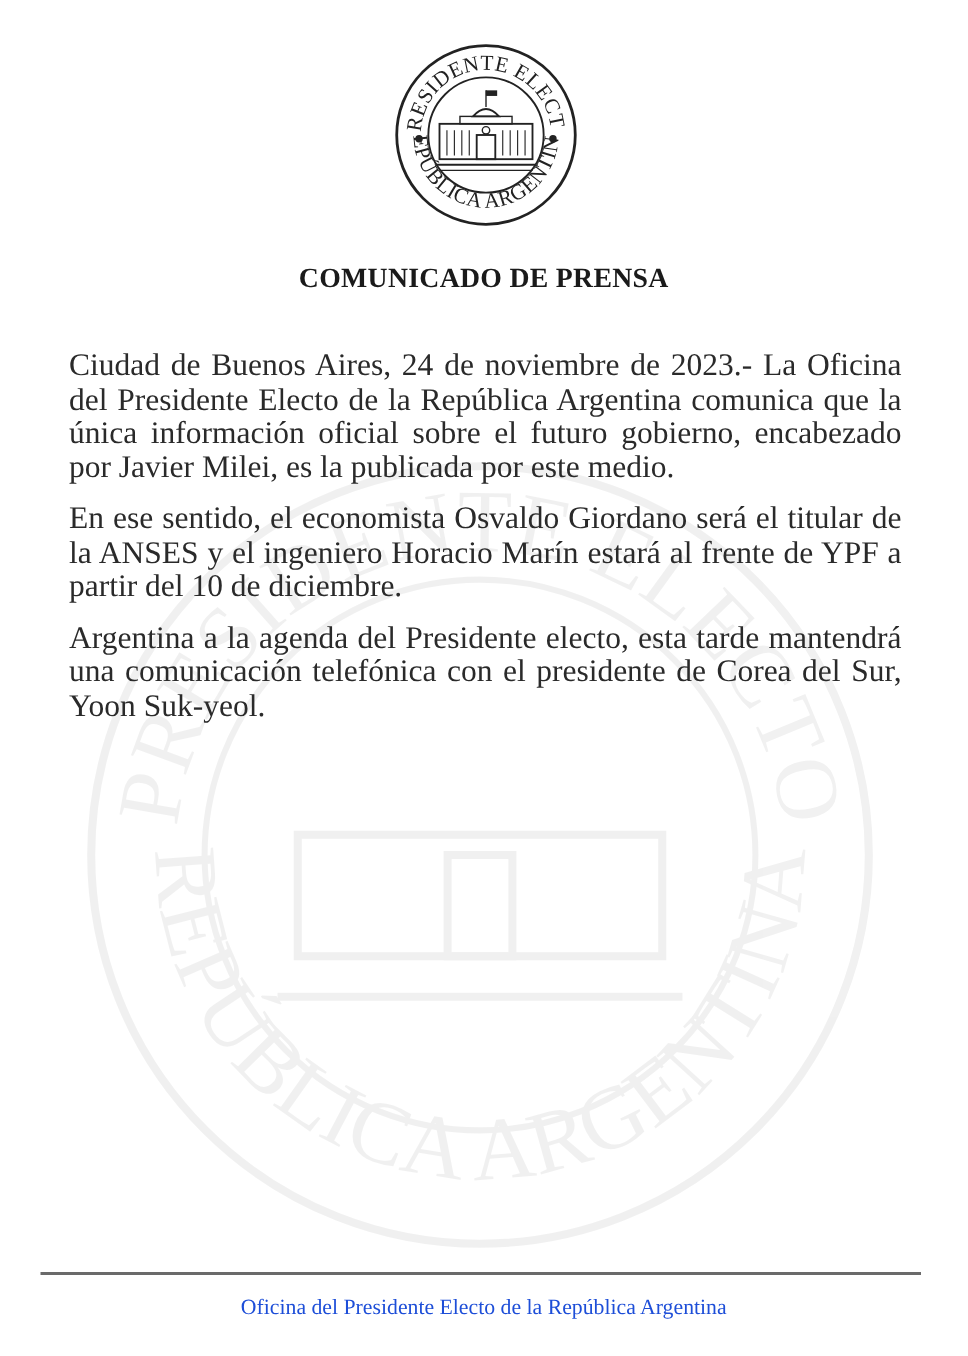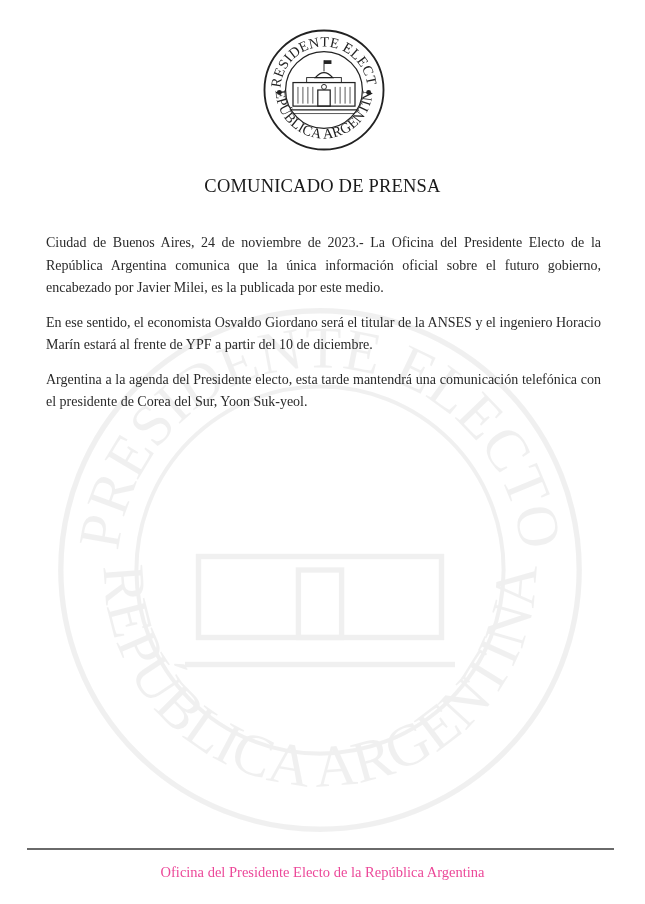--- a/index.html
+++ b/index.html
@@ -1,25 +1,25 @@
 <!DOCTYPE html>
 <html><head>
 <meta charset="utf-8">
 <style>
   html, body { margin: 0; padding: 0; background: #ffffff; }
   body { width: 645px; height: 904px; position: relative; overflow: hidden;
          font-family: "Liberation Serif", "DejaVu Serif", serif; color: #222; }
   .watermark { position: absolute; left: 30px; top: 300px; width: 580px; height: 540px; opacity: 0.055; pointer-events: none; }
   .seal { position: absolute; left: 262px; top: 28px; width: 124px; height: 124px; }
   .title { position: absolute; left: 0; right: 0; top: 176px; text-align: center;
-           font-weight: normal; font-size: 18.5px; letter-spacing: 0.2px; color: #1a1a1a; }
-  .body { position: absolute; left: 46px; width: 555px; top: 232px; font-size: 14px; line-height: 22.5px; color: #2a2a2a; }
+           font-weight: bold; font-size: 18.5px; letter-spacing: 0.2px; color: #1a1a1a; }
+  .body { position: absolute; left: 46px; width: 555px; top: 232px; font-size: 21px; line-height: 22.5px; color: #2a2a2a; }
   .body p { margin: 0 0 12px 0; text-align: justify; }
   .divider { position: absolute; left: 27px; width: 587px; top: 848px; height: 2px; background: #6a6a6a; }
-  .footer { position: absolute; left: 0; right: 0; top: 864px; text-align: center; font-size: 14.5px; color: #ec4899; }
+  .footer { position: absolute; left: 0; right: 0; top: 864px; text-align: center; font-size: 14.5px; color: #1d4ed8; }
 </style>
 </head>
 <body>
 
 <svg class="watermark" viewBox="0 0 200 200">
   <defs>
     <path id="wmTop" d="M 25 100 A 75 75 0 0 1 175 100"></path>
     <path id="wmBot" d="M 20 100 A 80 80 0 0 0 180 100"></path>
   </defs>
   <circle cx="100" cy="100" r="96" fill="none" stroke="#000" stroke-width="2"></circle>

